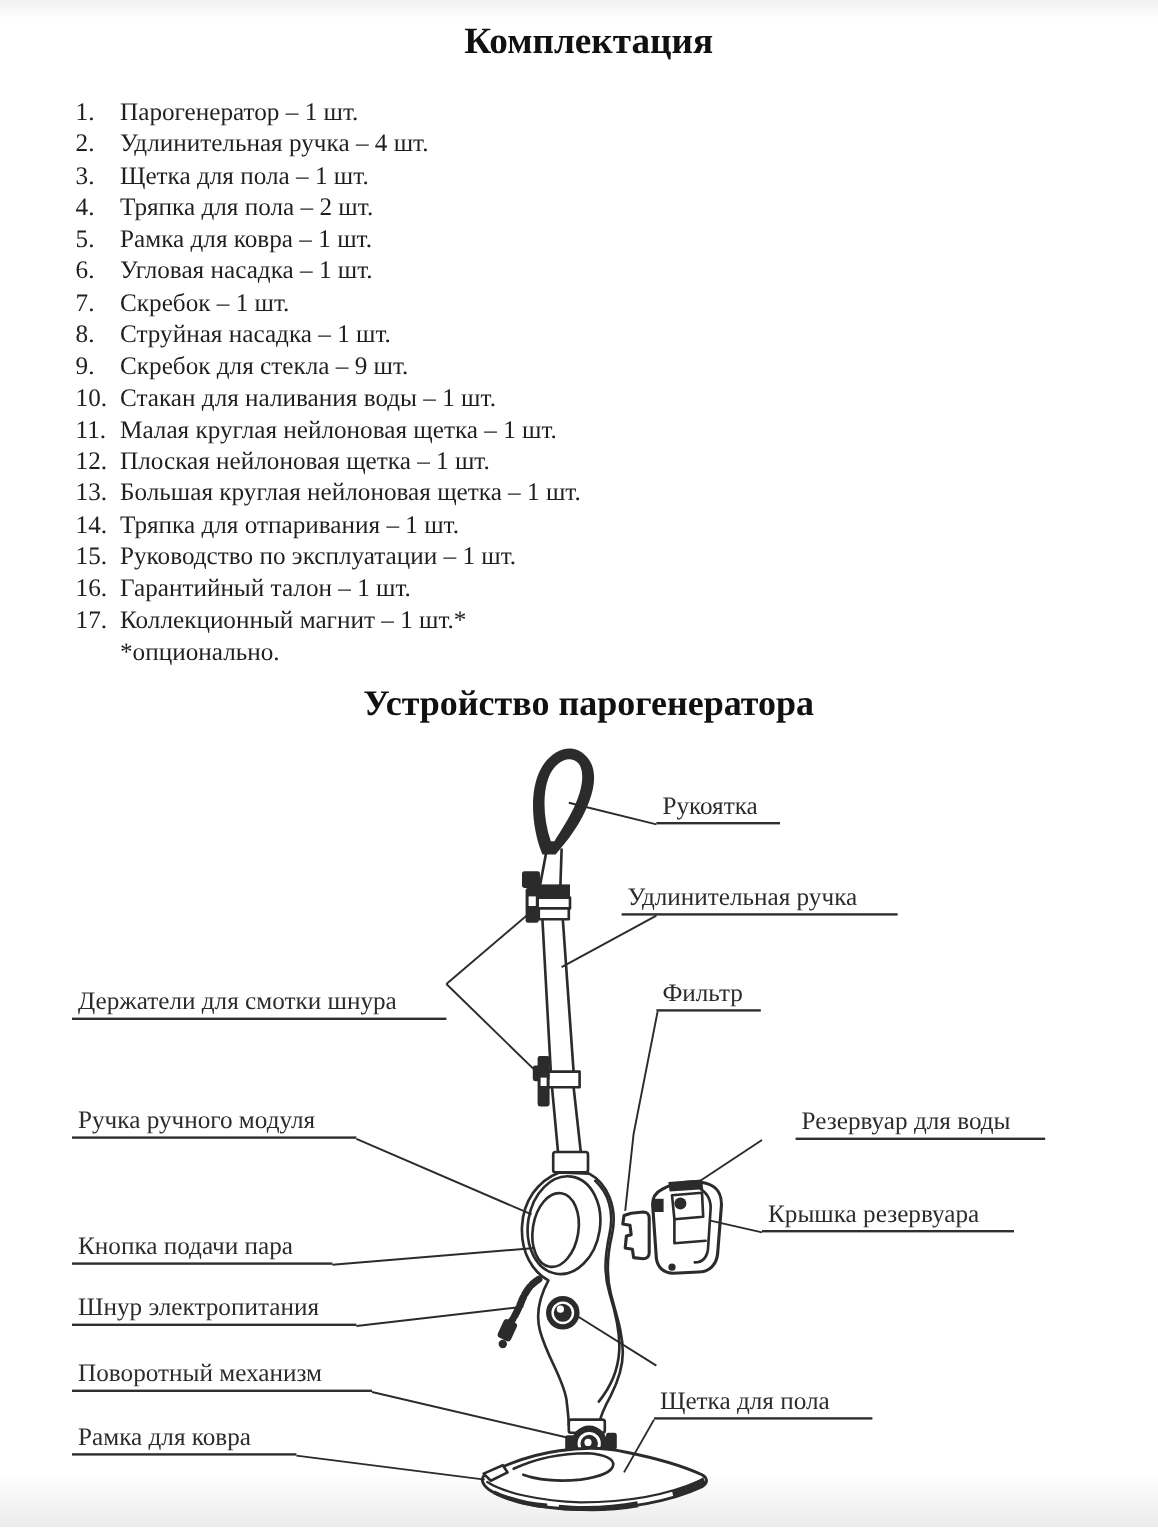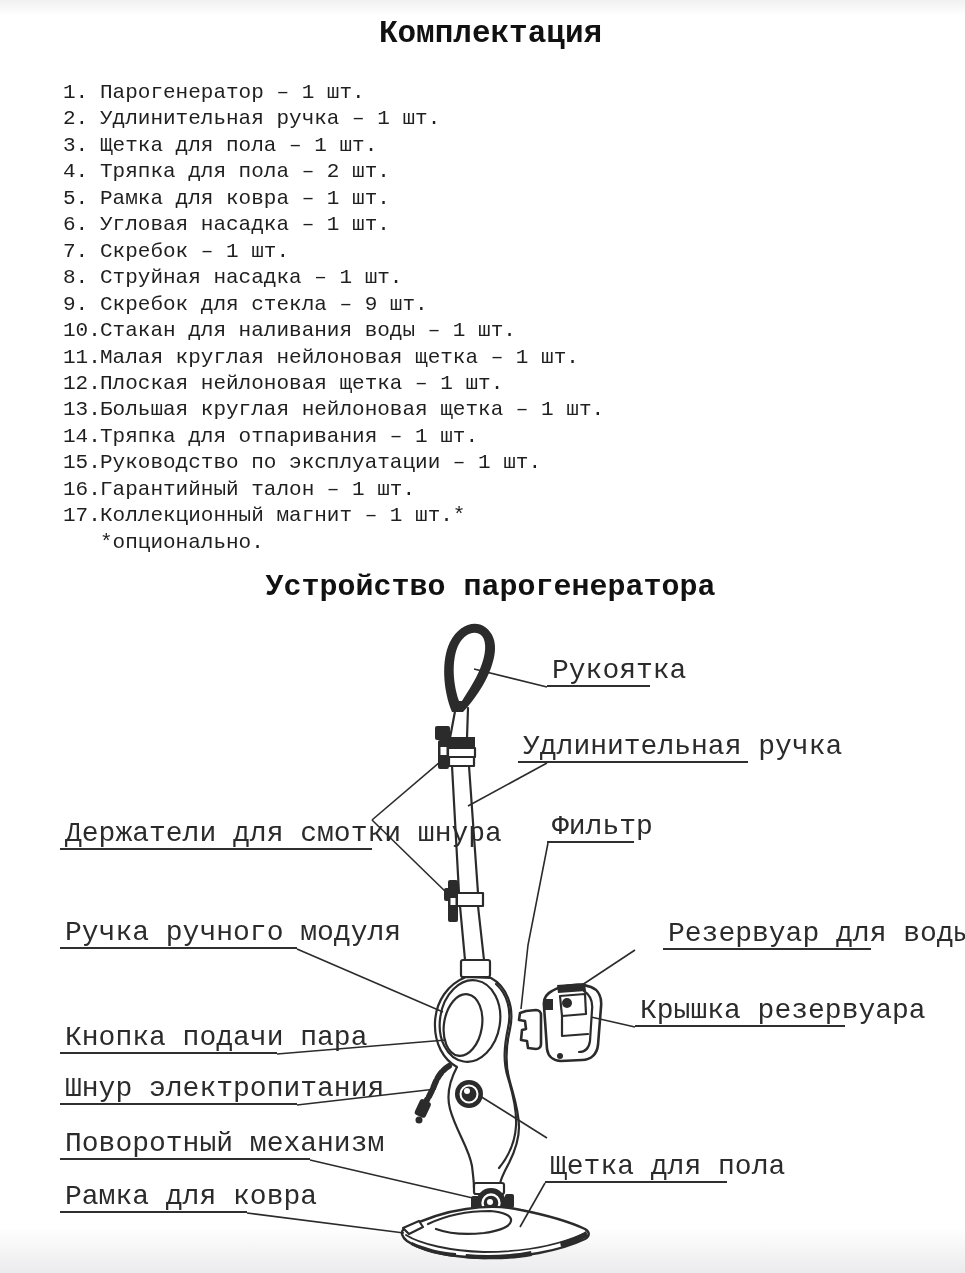--- a/index.html
+++ b/index.html
@@ -1,35 +1,35 @@
 <!DOCTYPE html>
 <html><head>
 <meta charset="utf-8">
 <style>
   html,body{margin:0;padding:0;background:#fff;}
   .page{
     position:relative;width:965px;height:1273px;overflow:hidden;
     background:#ffffff;color:#1f1f1f;
-    font-family:Liberation Mono, monospace;
+    font-family:Liberation Serif, serif;
   }
   .edge-top{position:absolute;left:0;top:0;width:100%;height:16px;
     background:linear-gradient(#f1f1f2,#ffffff);}
   .edge-bottom{position:absolute;left:0;bottom:0;width:100%;height:46px;
     background:linear-gradient(#ffffff,#ebebed);}
   .title1{position:absolute;left:0;top:16px;width:100%;text-align:center;
     font-size:31px;font-weight:bold;color:#111;transform:translateX(8px);}
   .title2{position:absolute;left:0;top:570px;width:100%;text-align:center;
     font-size:30px;font-weight:bold;color:#111;transform:translateX(8px);}
   .pkg-list{position:absolute;left:63px;top:80px;font-size:21px;line-height:26.45px;}
   .pkg-row{display:flex;}
   .pkg-num{width:37px;flex:0 0 37px;}
   .pkg-footnote{margin-left:37px;}
   .diagram-svg{position:absolute;left:0;top:0;width:965px;height:1273px;}
   .dlabel{
-    position:absolute;font-size:28px;color:#2b2b2b;white-space:nowrap;
+    position:absolute;font-size:21px;color:#2b2b2b;white-space:nowrap;
     border-bottom:2px solid #2f2f2f;box-sizing:border-box;
     padding:0 4px 3px 5px;height:29px;line-height:26px;
   }
 </style>
 </head>
 <body>
 
 <div class="page">
 
   <div class="edge-top"></div>
@@ -37,21 +37,21 @@
 
   <div class="title1">Комплектация</div>
 
   <div class="pkg-list">
     <div class="pkg-row">
         <span class="pkg-num">1.</span>
         <span>Парогенератор – 1 шт.</span>
       </div>
     <div class="pkg-row">
         <span class="pkg-num">2.</span>
-        <span>Удлинительная ручка – 1 шт.</span>
+        <span>Удлинительная ручка – 4 шт.</span>
       </div>
     <div class="pkg-row">
         <span class="pkg-num">3.</span>
         <span>Щетка для пола – 1 шт.</span>
       </div>
     <div class="pkg-row">
         <span class="pkg-num">4.</span>
         <span>Тряпка для пола – 2 шт.</span>
       </div>
     <div class="pkg-row">

